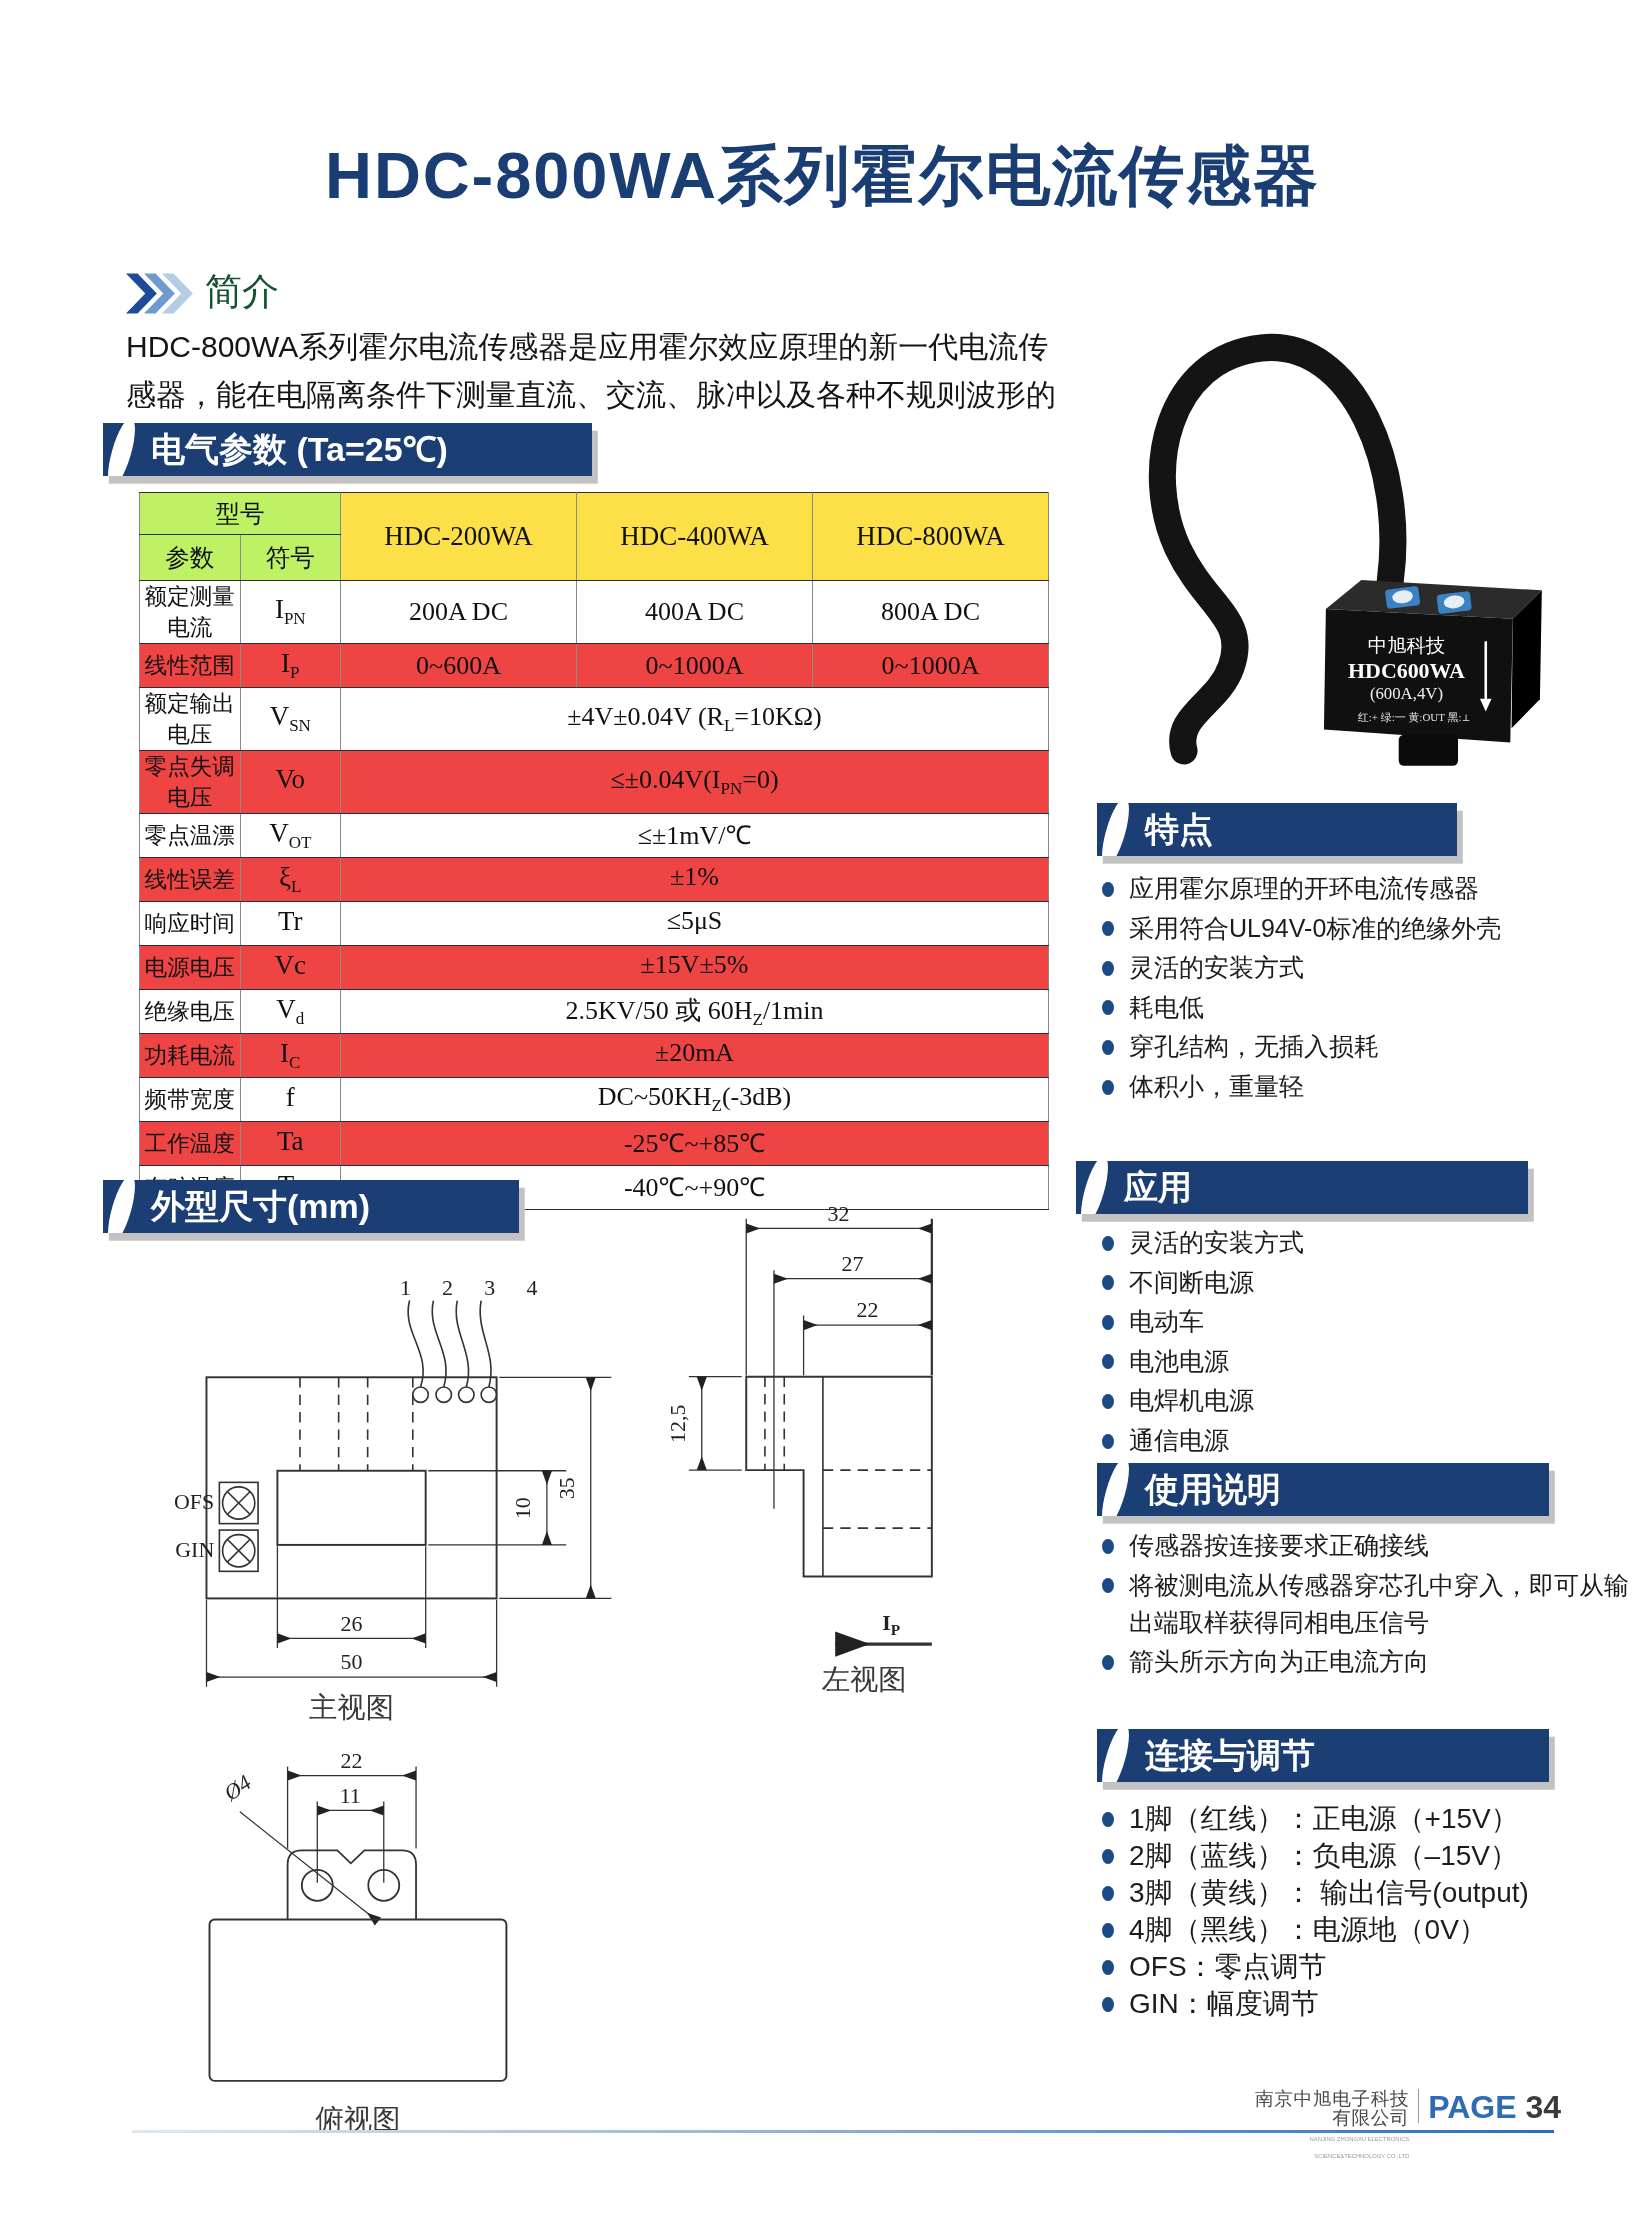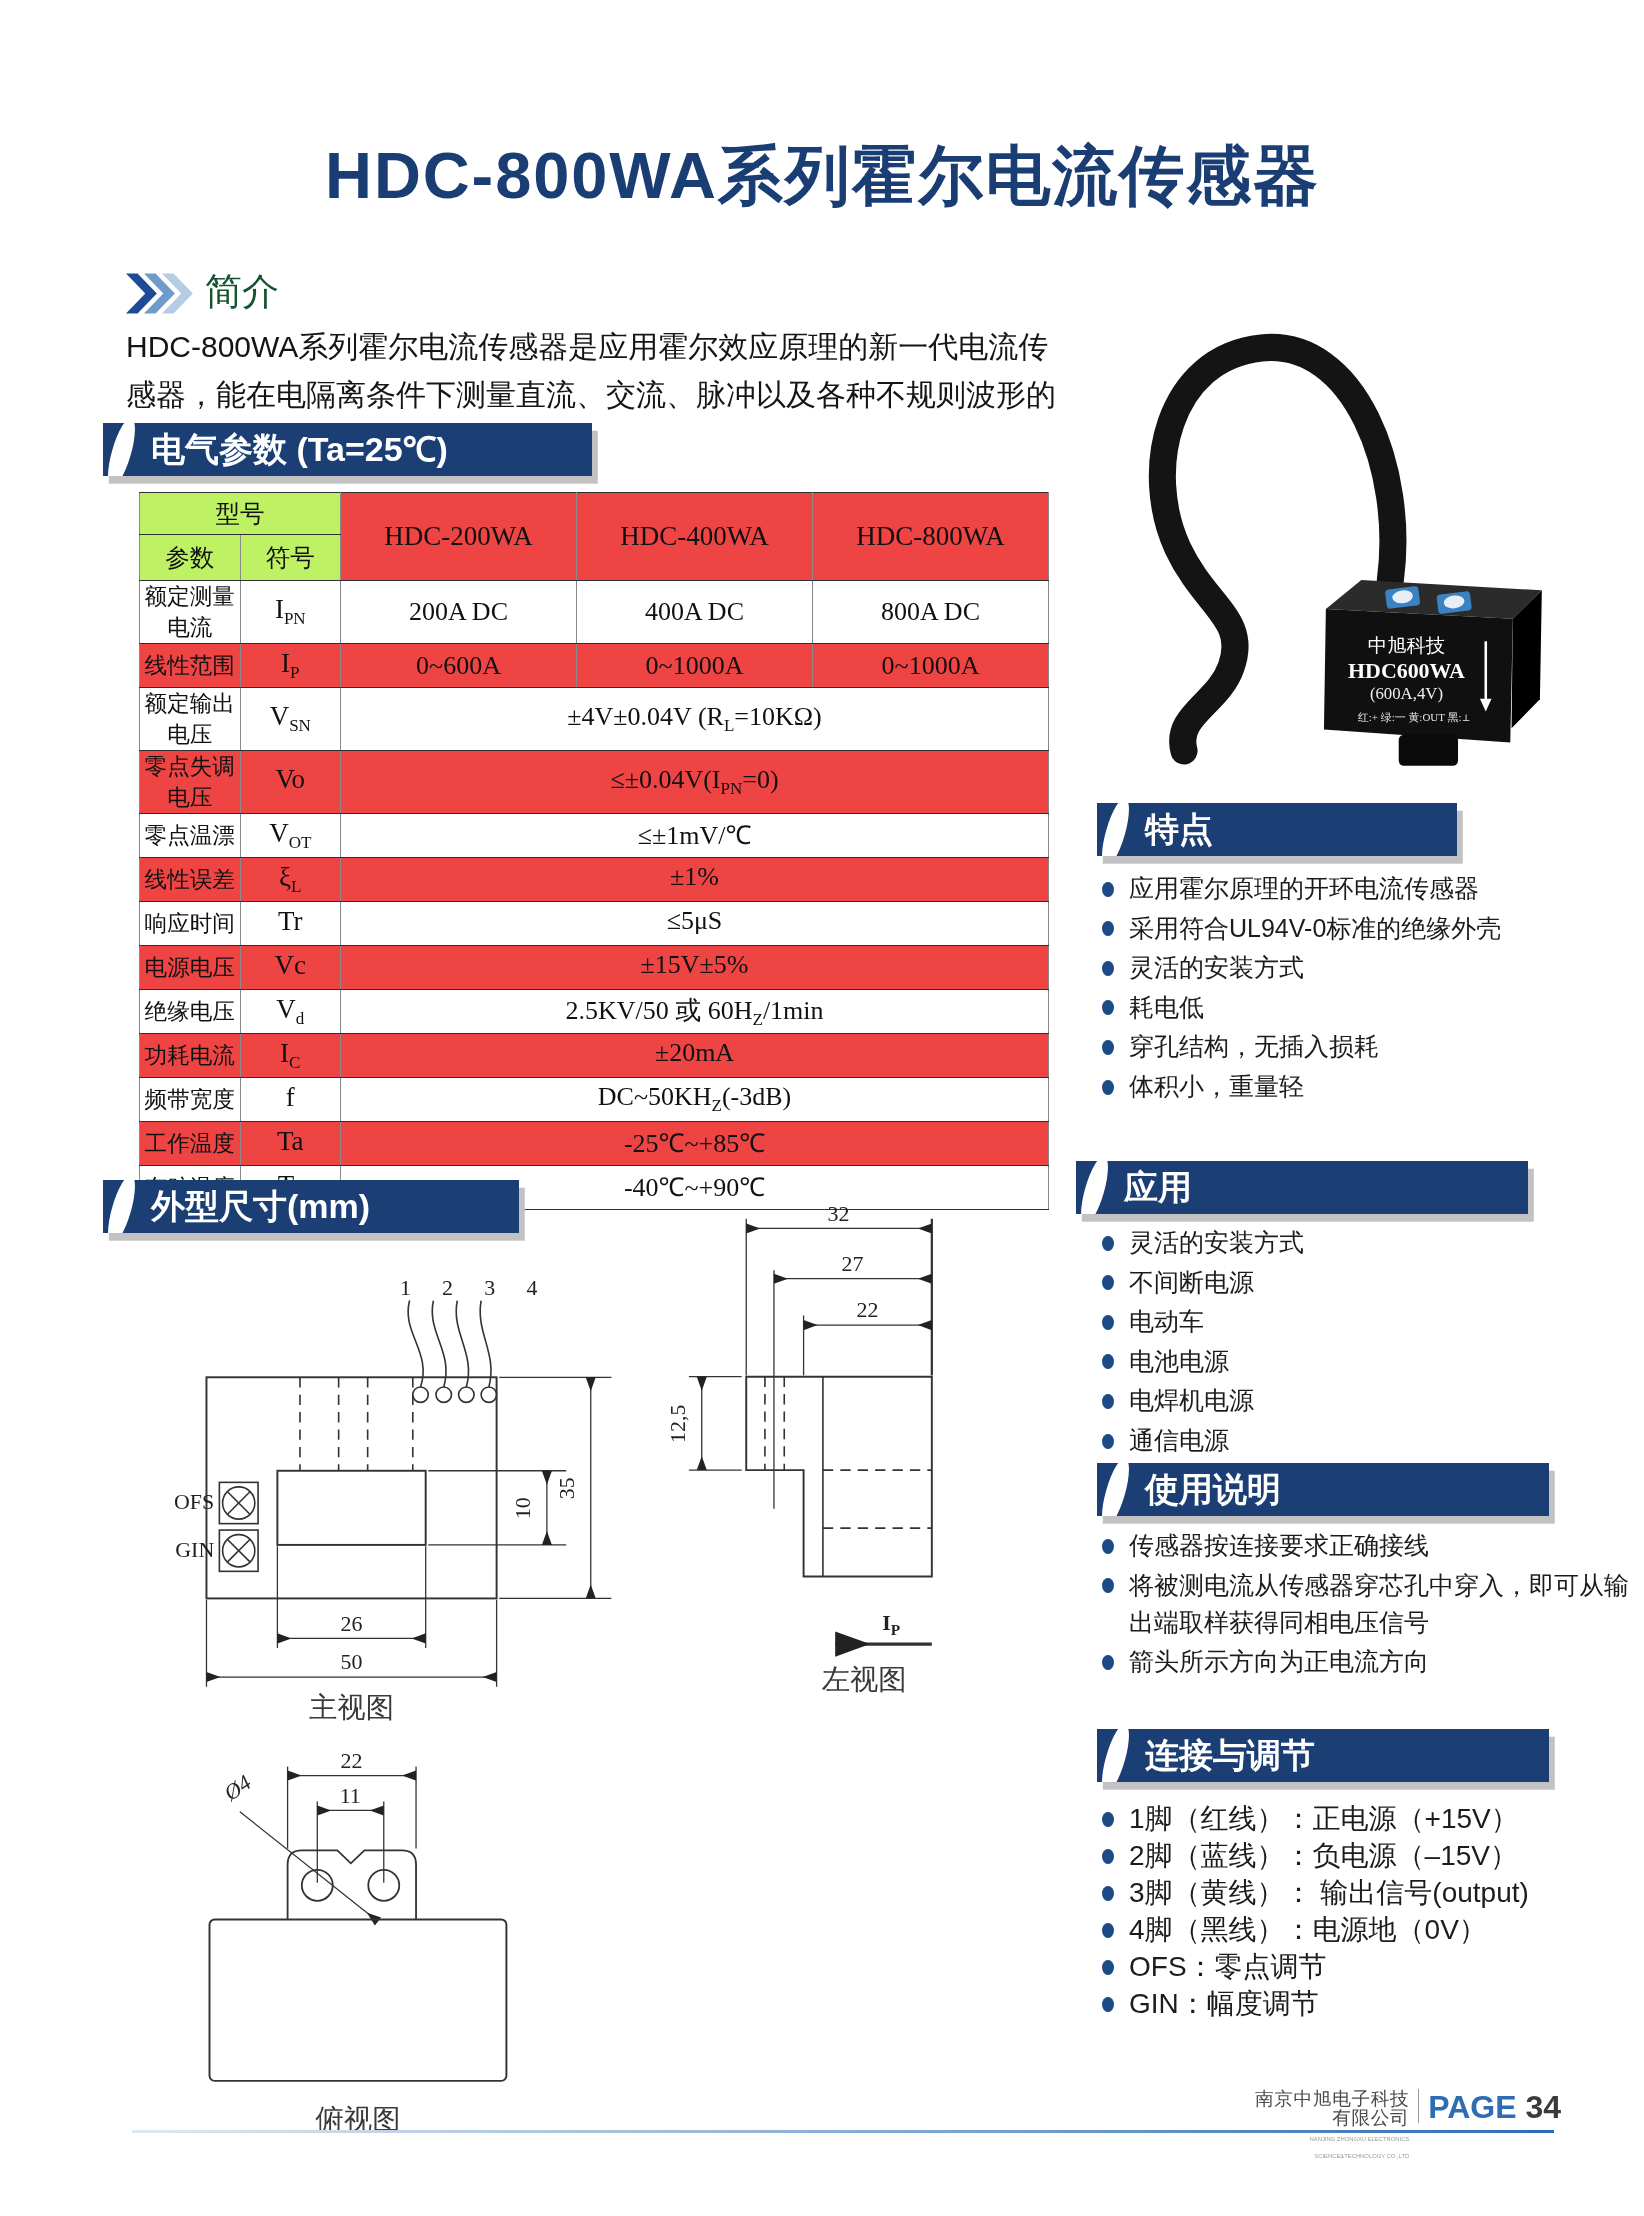--- a/index.html
+++ b/index.html
@@ -26,21 +26,21 @@
   table.params{position:absolute;left:139px;top:492px;width:910px;border-collapse:collapse;
        table-layout:fixed;}
   table.params td{border-left:1.3px solid #8a8a8a;border-right:1.3px solid #8a8a8a;
        border-top:1.9px solid #2f2f2f;border-bottom:1.9px solid #2f2f2f;
        text-align:center;vertical-align:middle;padding:0;}
   table.params{border:1.9px solid #2f2f2f;}
   td.c-lbl{width:143px;} td.c-sym{width:60px;} td.c-val{width:235px;}
   tr.hrow1 td{height:41px;} tr.hrow2 td{height:45px;}
   tr.drow td{height:43px;}
   .hdr{background:#bef264;font-size:24.5px;}
-  .model{background:#ef4444;font-family:"Liberation Serif",serif;font-size:27px;}
+  .model{background:#fde047;font-family:"Liberation Serif",serif;font-size:27px;}
   tr.alt td{background:#ef4444;}
   td.lbl{font-size:22.6px;}
   td.sym{font-family:"Liberation Serif",serif;font-size:27px;}
   td.val{font-family:"Liberation Serif",serif;font-size:26px;}
   td.sym sub, td.val sub{font-size:17px;}
 
   
   ul.blist{list-style:none;margin:0;padding:0;width:545px;}
   ul.blist li{position:relative;padding-left:32px;font-size:25px;line-height:37px;
       margin-bottom:2.6px;color:#1c1c1c;}

